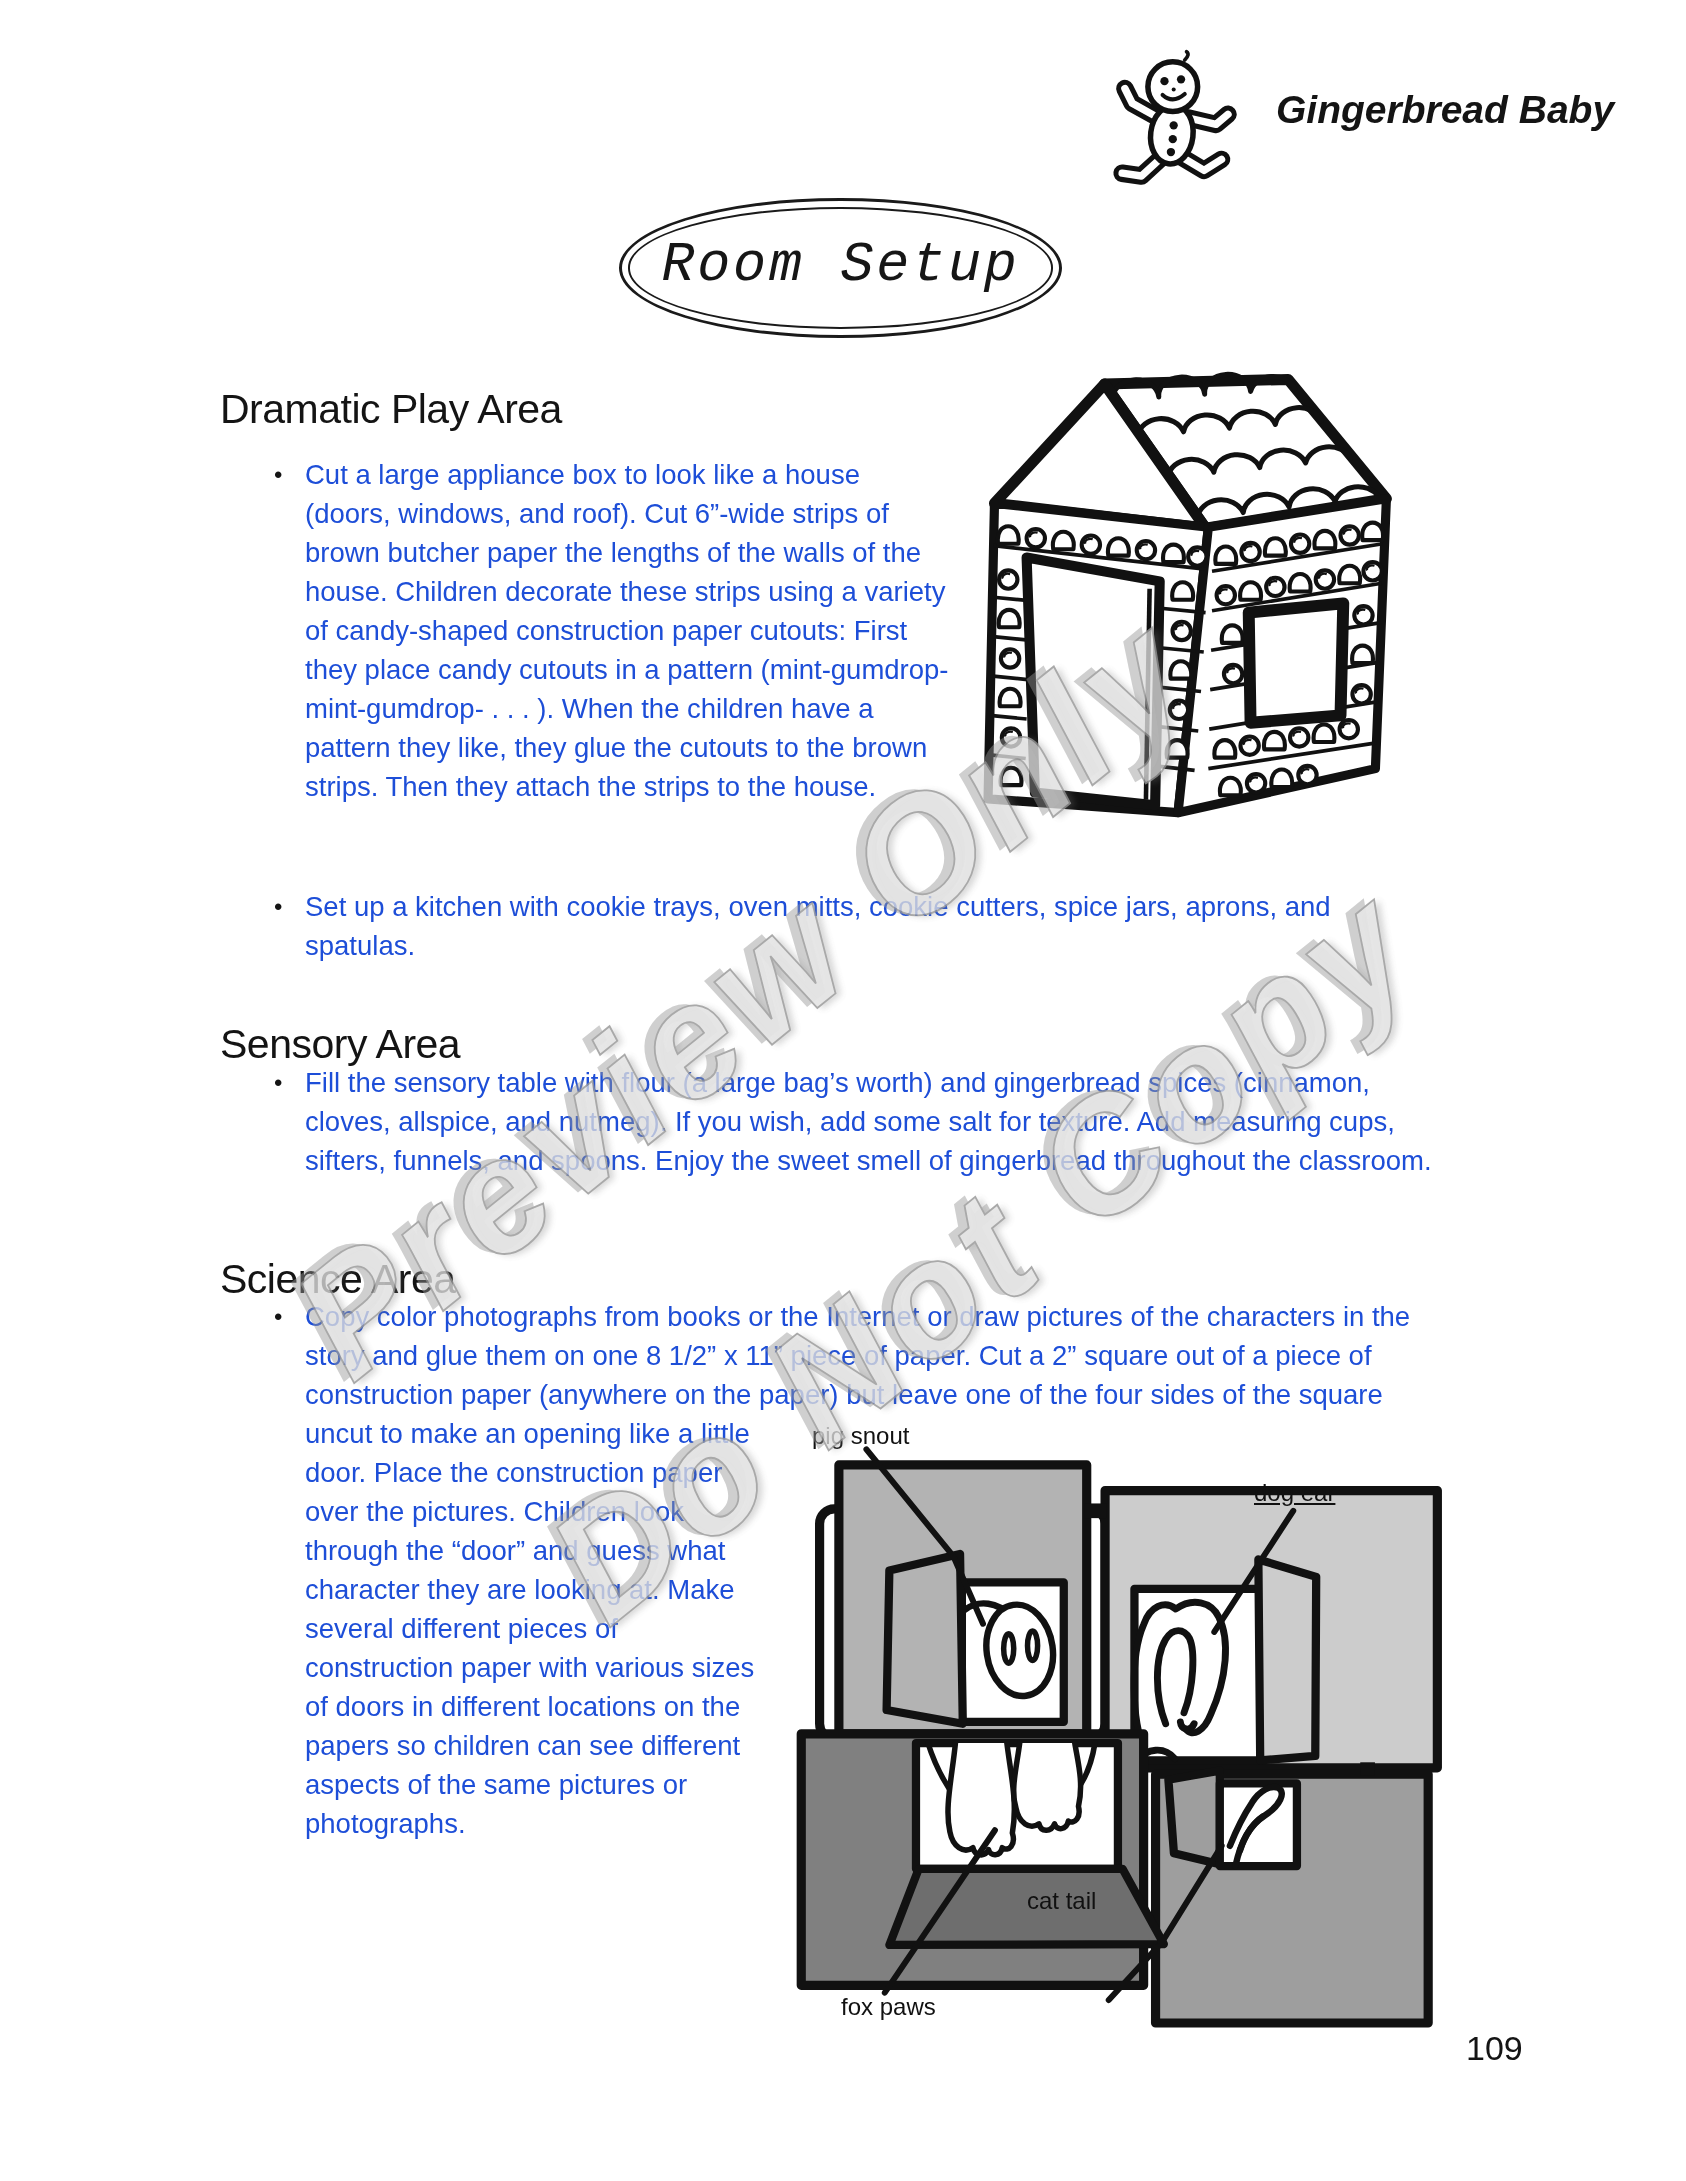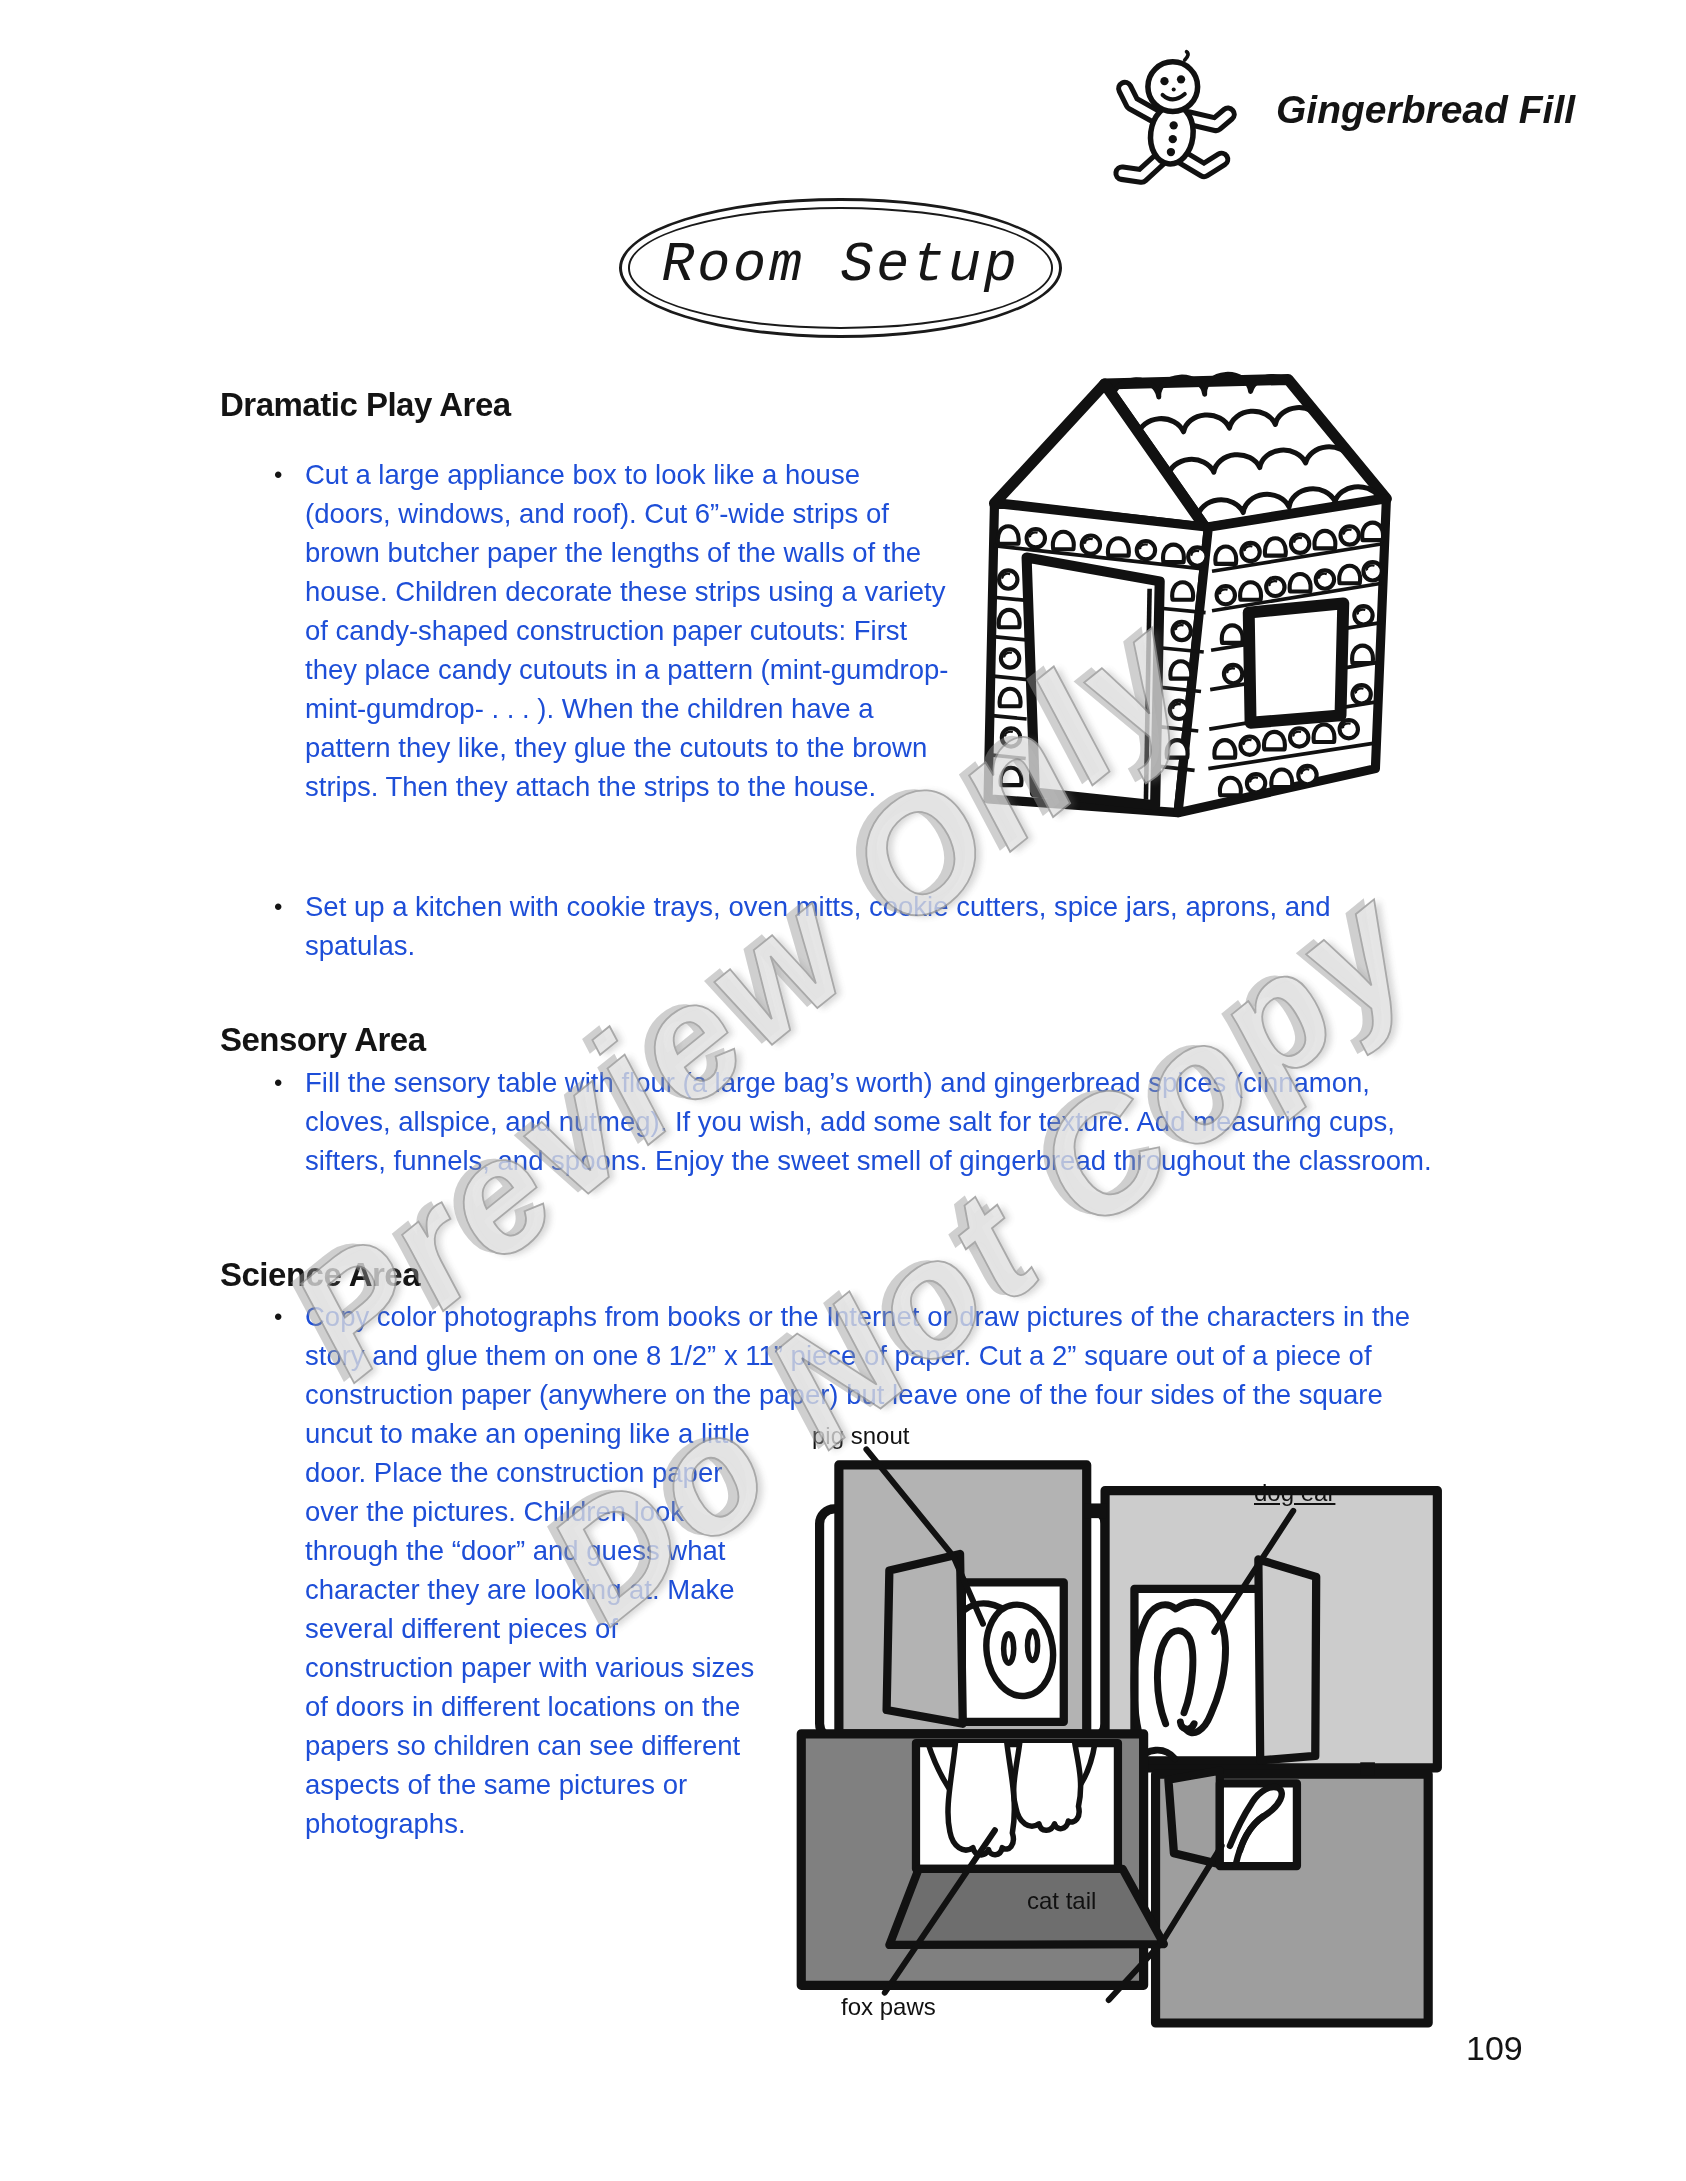--- a/index.html
+++ b/index.html
@@ -9,21 +9,21 @@
   }
   .abs{position:absolute;}
   
   #book-title{left:1276px; top:88px; font-size:39px; font-style:italic; font-weight:600; letter-spacing:0px;}
   
   #oval-outer{left:619px; top:198px; width:437px; height:134px; border:3.7px solid #1a1a1a; border-radius:50%;}
   #oval-inner{position:absolute; left:6.4px; top:6.4px; right:6.4px; bottom:6.4px; border:2.8px solid #1a1a1a; border-radius:50%;
     display:flex; align-items:center; justify-content:center;}
   #oval-inner .script{font-family:Liberation Mono, monospace; font-style:italic; font-size:55px; letter-spacing:2.8px; color:#161616; padding-bottom:5.5px;}
   
-  .h{left:220px; font-size:33px; font-weight:bold; letter-spacing:-0.5px;}
+  .h{left:220px; font-size:41px; font-weight:normal; letter-spacing:-0.5px;}
   
   .bullet{left:274px; display:flex; font-size:27.5px; line-height:39px;}
   .dot{width:31px; flex:0 0 31px; font-size:24px;}
   .bt{color:#1d4ed8;}
   .w700{width:645px;}
   .w1240{width:1139px;}
   .float-spacer{display:block; float:right; width:0.9px; height:118px;}
   .float-illu{display:block; float:right; clear:right; width:680px; height:643px;}
   
   .figlabel{font-size:24px; color:#111;}
@@ -69,21 +69,21 @@
       <circle cx="70" cy="36" r="4.5" fill="#111" stroke="none"></circle>
       <circle cx="88" cy="34" r="4.5" fill="#111" stroke="none"></circle>
       <circle cx="80" cy="45" r="2.2" fill="#111" stroke="none"></circle>
       <path d="M68,51 Q79,61 92,50" stroke-width="4.5"></path>
 
       <circle cx="80" cy="84" r="4.5" fill="#111" stroke="none"></circle>
       <circle cx="79" cy="99" r="4.5" fill="#111" stroke="none"></circle>
       <circle cx="77" cy="113" r="4.5" fill="#111" stroke="none"></circle>
     </g>
   </svg>
-  <div class="abs" id="book-title">Gingerbread Fill</div>
+  <div class="abs" id="book-title">Gingerbread Baby</div>
 
   <div class="abs" id="oval-outer">
     <div id="oval-inner">
       <span class="script">Room Setup</span>
     </div>
   </div>
 
   <div class="abs h" style="top:386px;">Dramatic Play Area</div>
   <div class="abs bullet" style="top:455px;">
     <span class="dot">•</span>

